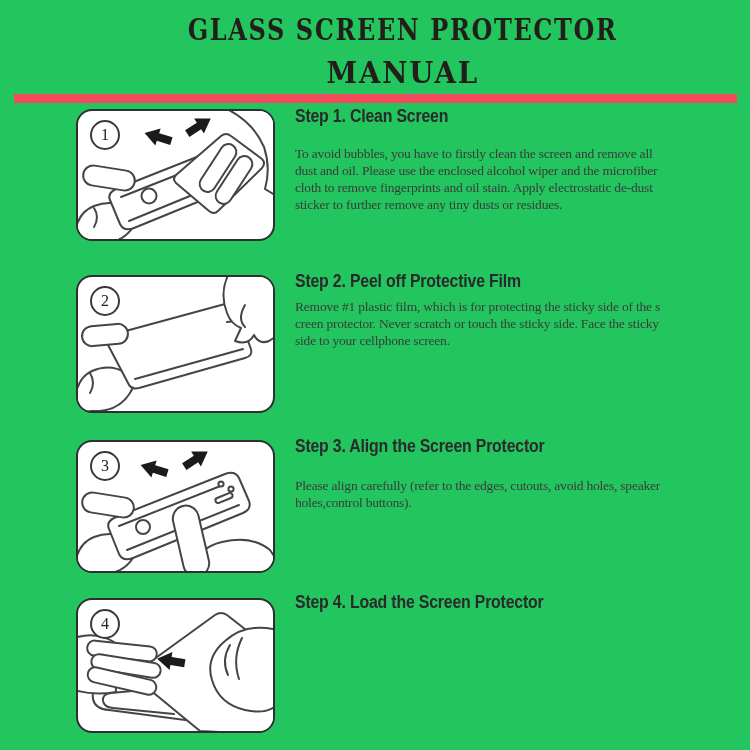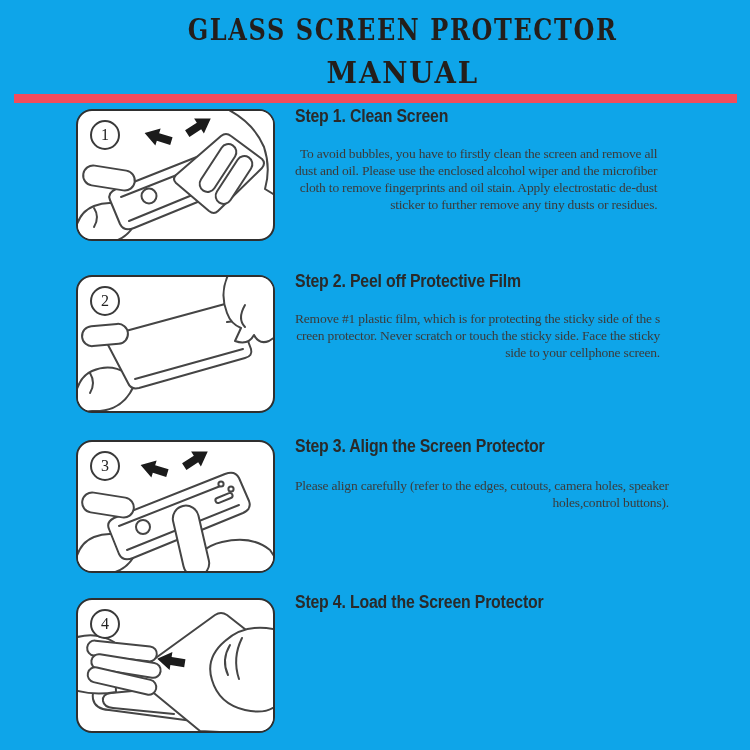--- a/index.html
+++ b/index.html
@@ -1,16 +1,16 @@
 <!DOCTYPE html>
 <html><head>
 <meta charset="utf-8">
 <style>
   html,body{margin:0;padding:0;background:#ffffff;}
-  .page{position:relative;width:750px;height:750px;background:#0ea5e9;overflow:hidden;
+  .page{position:relative;width:750px;height:750px;background:#22c55e;overflow:hidden;
         font-family:"Liberation Sans",sans-serif;}
   
   .title-wrap{position:absolute;top:12px;left:55px;right:0;text-align:center;
               color:#241e1b;font-family:"DejaVu Serif",serif;font-weight:bold;}
   .title-line1{display:inline-block;font-size:30px;letter-spacing:2px;
                transform:scaleX(0.80);transform-origin:center;white-space:nowrap;}
   .title-line2{display:inline-block;font-size:30px;letter-spacing:2px;margin-top:8px;
                transform:scaleX(0.92);transform-origin:center;white-space:nowrap;}
   .divider{position:absolute;top:94px;left:14px;width:723px;height:9px;background:#F14C5C;}
   
@@ -22,23 +22,23 @@
          font-family:"Liberation Serif",serif;font-size:16px;color:#222;z-index:2;}
   .fig1{top:109px;height:128px;}
   .fig2{top:275px;height:134px;}
   .fig3{top:440px;height:129px;}
   .fig4{top:598px;height:131px;}
   
   .step-heading{position:absolute;left:295px;font-size:18px;font-weight:bold;color:#2a2a2a;
                 letter-spacing:-0.2px;transform:scaleX(0.88);transform-origin:left top;
                 white-space:nowrap;}
   .step-body{position:absolute;left:295px;font-family:"Liberation Serif",serif;font-size:13.5px;
-             letter-spacing:-0.2px;line-height:17px;color:#3b3b3b;white-space:pre;text-align:right;}
+             letter-spacing:-0.2px;line-height:17px;color:#3b3b3b;white-space:pre;}
   .h1{top:106px;} .b1{top:145px;}
-  .h2{top:271px;} .b2{top:310px;}
+  .h2{top:271px;} .b2{top:298px;}
   .h3{top:436px;} .b3{top:477px;}
   .h4{top:592px;} .b4{top:627px;}
   .art{stroke:#454545;stroke-width:2;fill:#fff;stroke-linejoin:round;stroke-linecap:round;}
   .nofill{fill:none;}
   .arrow{fill:#1b1b1b;stroke:none;}
 </style>
 </head>
 <body>
 
 <div class="page">
@@ -109,21 +109,21 @@
         <circle cx="153" cy="47" r="2.6"></circle>
         <rect x="-9" y="-2.6" width="18" height="5.2" rx="2.6" transform="translate(146,56) rotate(-22)"></rect>
         <rect x="-26" y="-10" width="52" height="20" rx="10" transform="translate(30,63) rotate(9)"></rect>
         <rect x="-13" y="-36" width="26" height="72" rx="13" transform="translate(113,99) rotate(-13)"></rect>
       </g>
       <path class="arrow" transform="translate(76,27) rotate(197)" d="M-14,-4 L0,-4 L0,-9 L14,0 L0,9 L0,4 L-14,4 Z"></path>
       <path class="arrow" transform="translate(118,17) rotate(-33)" d="M-14,-4 L0,-4 L0,-9 L14,0 L0,9 L0,4 L-14,4 Z"></path>
     </svg>
   </div>
   <div class="step-heading h3">Step 3. Align the Screen Protector</div>
-  <div class="step-body b3">Please align carefully (refer to the edges, cutouts, camera holes, speaker
+  <div class="step-body b3">Please align carefully (refer to the edges, cutouts, avoid holes, speaker
 holes,control buttons).</div>
 
   <div class="figure fig4">
     <div class="badge">4</div>
     <svg viewBox="0 0 195 131">
       <g class="art">
         <path class="nofill" d="M64,82 L25,86 Q13,88 15,99 Q17,109 31,110 L130,123"></path>
         <path class="nofill" d="M65,90 L33,93 Q24,94 25,101 Q26,107 35,108 L96,114"></path>
         <path d="M57,73 L137,15 Q143,11 149,15 L200,55 L200,135 L122,131 L60,80 Q52,76 57,73 Z"></path>
         <path d="M-4,38 Q18,31 36,42 L38,92 Q16,96 -4,90 Z"></path>

